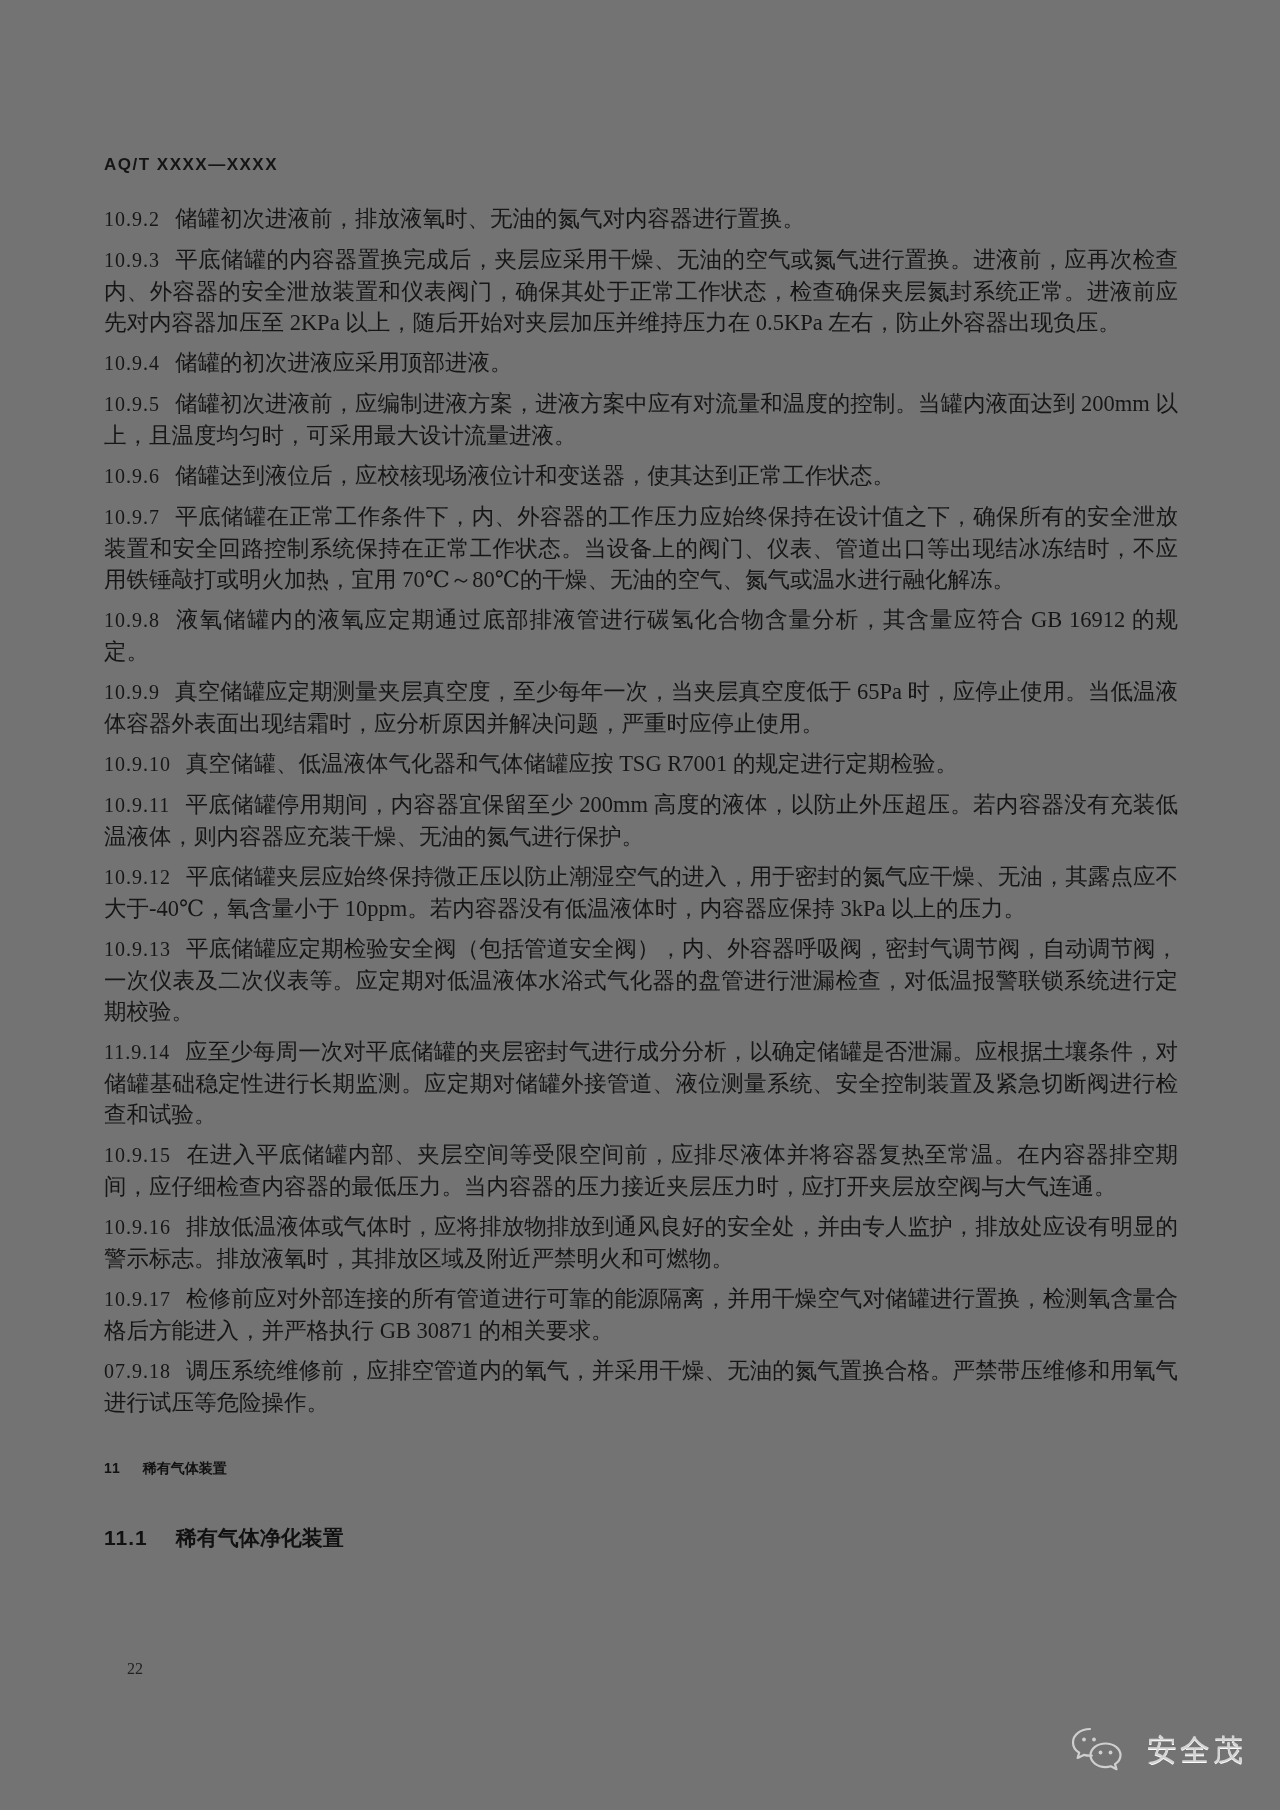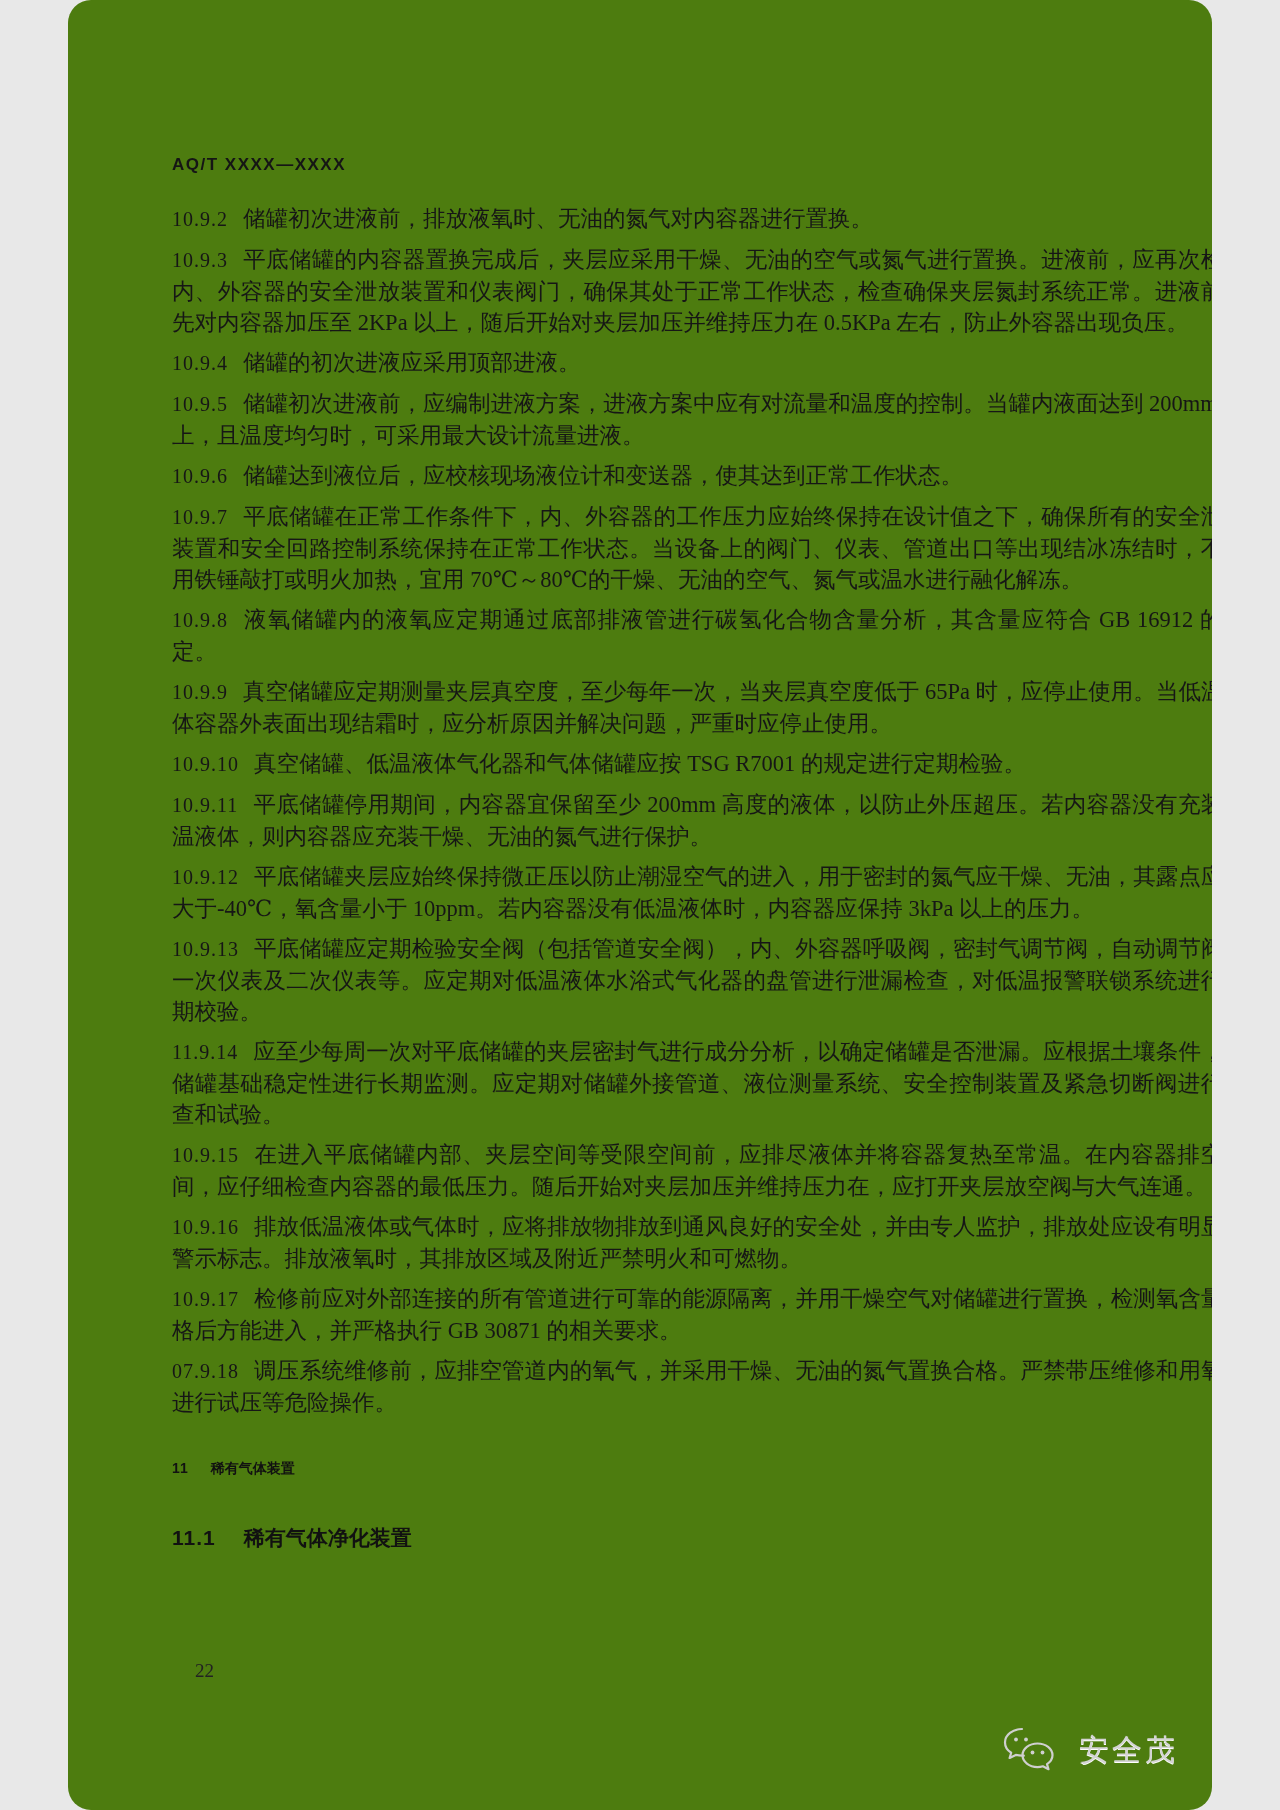--- a/index.html
+++ b/index.html
@@ -1,24 +1,23 @@
 <!DOCTYPE html>
 <html><head>
 <meta charset="utf-8">
 <style>
   html,body{margin:0;padding:0;background:#e8e8e8;}
   .page{
     position:relative;
-    width:1144px;height:1810px;
+    width:1280px;height:1810px;
     margin:0 auto;
-    background:#4d7c0f;
+    background:#737373;
     color:#1a1a1a;
     font-family:"Liberation Serif","DejaVu Serif",serif;
     overflow:hidden;
-    border-radius:23px;
   }
   .doc-header{
     position:absolute;
     left:104px;top:155px;
     font-family:"Liberation Sans","DejaVu Sans",sans-serif;
     font-weight:600;
     font-size:17px;
     letter-spacing:1.5px;
     color:#151515;
   }
@@ -59,21 +58,21 @@
     font-size:21px;
     color:#111;
   }
   .subsection-heading .sec-num{
     letter-spacing:1px;
     margin-right:28px;
   }
   .page-number{
     position:absolute;
     left:127px;top:1660px;
-    font-size:19px;
+    font-size:16px;
     color:#222;
   }
   .watermark{
     position:absolute;
     right:34px;top:1726px;
     display:flex;
     align-items:center;
     gap:24px;
     color:#d3d3d3;
     text-shadow:0 1px 0 #ffffff;
@@ -100,21 +99,21 @@
         <p class="clause"><span class="clause-num">10.9.5</span><span class="clause-text">储罐初次进液前，应编制进液方案，进液方案中应有对流量和温度的控制。当罐内液面达到 200mm 以上，且温度均匀时，可采用最大设计流量进液。</span></p>
         <p class="clause"><span class="clause-num">10.9.6</span><span class="clause-text">储罐达到液位后，应校核现场液位计和变送器，使其达到正常工作状态。</span></p>
         <p class="clause"><span class="clause-num">10.9.7</span><span class="clause-text">平底储罐在正常工作条件下，内、外容器的工作压力应始终保持在设计值之下，确保所有的安全泄放装置和安全回路控制系统保持在正常工作状态。当设备上的阀门、仪表、管道出口等出现结冰冻结时，不应用铁锤敲打或明火加热，宜用 70℃～80℃的干燥、无油的空气、氮气或温水进行融化解冻。</span></p>
         <p class="clause"><span class="clause-num">10.9.8</span><span class="clause-text">液氧储罐内的液氧应定期通过底部排液管进行碳氢化合物含量分析，其含量应符合 GB  16912 的规定。</span></p>
         <p class="clause"><span class="clause-num">10.9.9</span><span class="clause-text">真空储罐应定期测量夹层真空度，至少每年一次，当夹层真空度低于 65Pa 时，应停止使用。当低温液体容器外表面出现结霜时，应分析原因并解决问题，严重时应停止使用。</span></p>
         <p class="clause"><span class="clause-num">10.9.10</span><span class="clause-text">真空储罐、低温液体气化器和气体储罐应按 TSG R7001 的规定进行定期检验。</span></p>
         <p class="clause"><span class="clause-num">10.9.11</span><span class="clause-text">平底储罐停用期间，内容器宜保留至少 200mm 高度的液体，以防止外压超压。若内容器没有充装低温液体，则内容器应充装干燥、无油的氮气进行保护。</span></p>
         <p class="clause"><span class="clause-num">10.9.12</span><span class="clause-text">平底储罐夹层应始终保持微正压以防止潮湿空气的进入，用于密封的氮气应干燥、无油，其露点应不大于-40℃，氧含量小于 10ppm。若内容器没有低温液体时，内容器应保持 3kPa 以上的压力。</span></p>
         <p class="clause"><span class="clause-num">10.9.13</span><span class="clause-text">平底储罐应定期检验安全阀（包括管道安全阀），内、外容器呼吸阀，密封气调节阀，自动调节阀，一次仪表及二次仪表等。应定期对低温液体水浴式气化器的盘管进行泄漏检查，对低温报警联锁系统进行定期校验。</span></p>
         <p class="clause"><span class="clause-num">11.9.14</span><span class="clause-text">应至少每周一次对平底储罐的夹层密封气进行成分分析，以确定储罐是否泄漏。应根据土壤条件，对储罐基础稳定性进行长期监测。应定期对储罐外接管道、液位测量系统、安全控制装置及紧急切断阀进行检查和试验。</span></p>
-        <p class="clause"><span class="clause-num">10.9.15</span><span class="clause-text">在进入平底储罐内部、夹层空间等受限空间前，应排尽液体并将容器复热至常温。在内容器排空期间，应仔细检查内容器的最低压力。随后开始对夹层加压并维持压力在，应打开夹层放空阀与大气连通。</span></p>
+        <p class="clause"><span class="clause-num">10.9.15</span><span class="clause-text">在进入平底储罐内部、夹层空间等受限空间前，应排尽液体并将容器复热至常温。在内容器排空期间，应仔细检查内容器的最低压力。当内容器的压力接近夹层压力时，应打开夹层放空阀与大气连通。</span></p>
         <p class="clause"><span class="clause-num">10.9.16</span><span class="clause-text">排放低温液体或气体时，应将排放物排放到通风良好的安全处，并由专人监护，排放处应设有明显的警示标志。排放液氧时，其排放区域及附近严禁明火和可燃物。</span></p>
         <p class="clause"><span class="clause-num">10.9.17</span><span class="clause-text">检修前应对外部连接的所有管道进行可靠的能源隔离，并用干燥空气对储罐进行置换，检测氧含量合格后方能进入，并严格执行 GB 30871 的相关要求。</span></p>
         <p class="clause"><span class="clause-num">07.9.18</span><span class="clause-text">调压系统维修前，应排空管道内的氧气，并采用干燥、无油的氮气置换合格。严禁带压维修和用氧气进行试压等危险操作。</span></p>
       </div>
 
     <h2 class="section-heading">
       <span class="sec-num">11</span><span>稀有气体装置</span>
     </h2>
 
     <h3 class="subsection-heading">

